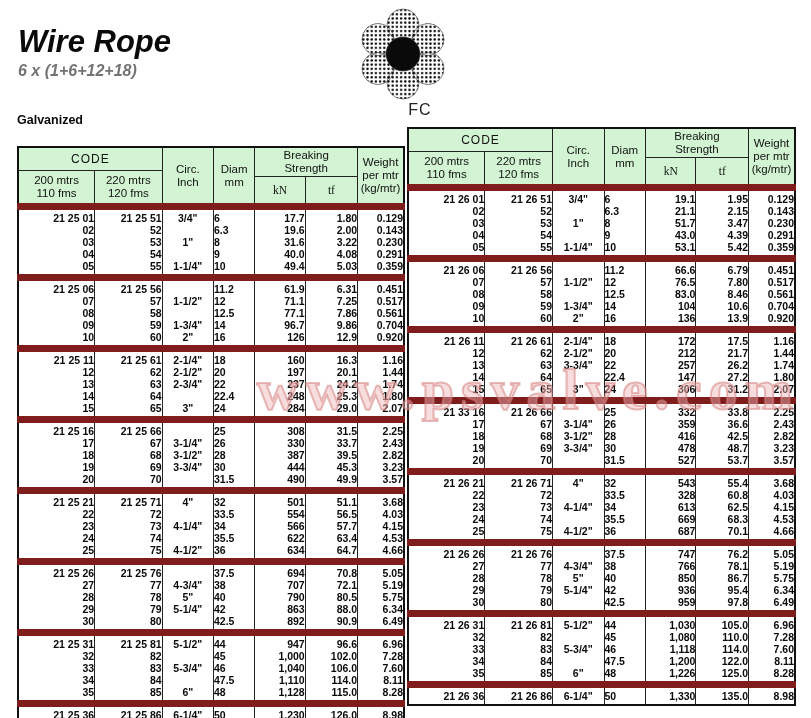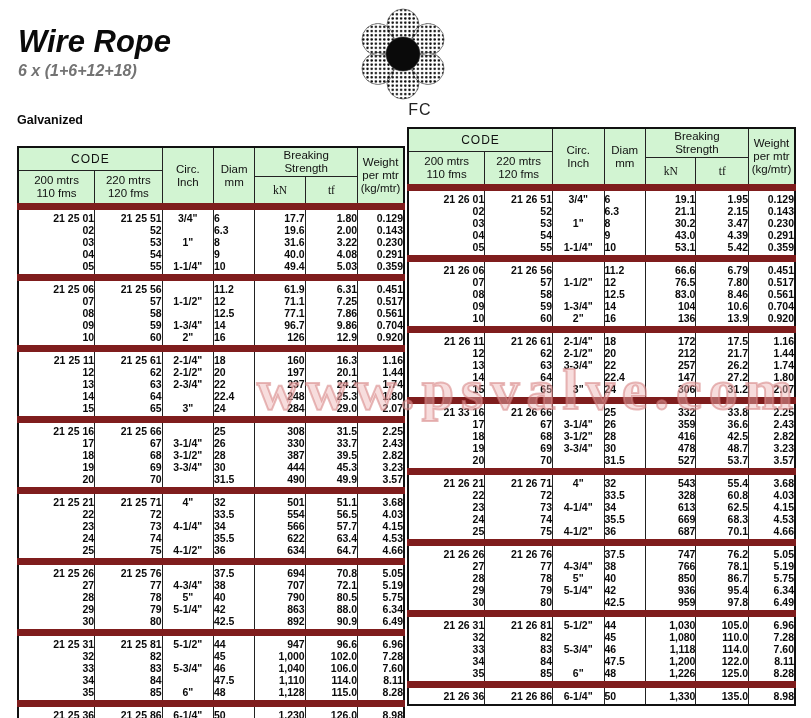--- a/index.html
+++ b/index.html
@@ -514,21 +514,21 @@
             <td class="c3">6.3</td>
             <td class="c4">21.1</td>
             <td class="c5">2.15</td>
             <td class="c6">0.143</td>
           </tr>
           <tr>
             <td class="c0">03</td>
             <td class="c1">53</td>
             <td class="c2">1"</td>
             <td class="c3">8</td>
-            <td class="c4">30.2</td>
+            <td class="c4">51.7</td>
             <td class="c5">3.47</td>
             <td class="c6">0.230</td>
           </tr>
           <tr>
             <td class="c0">04</td>
             <td class="c1">54</td>
             <td class="c2"></td>
             <td class="c3">9</td>
             <td class="c4">43.0</td>
             <td class="c5">4.39</td>

